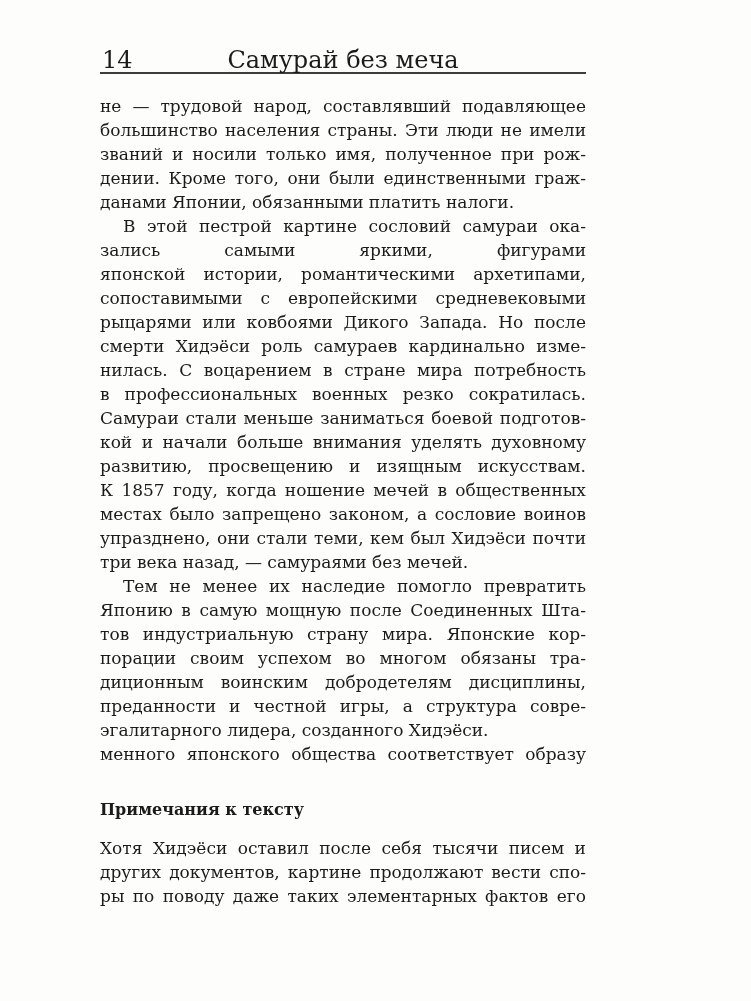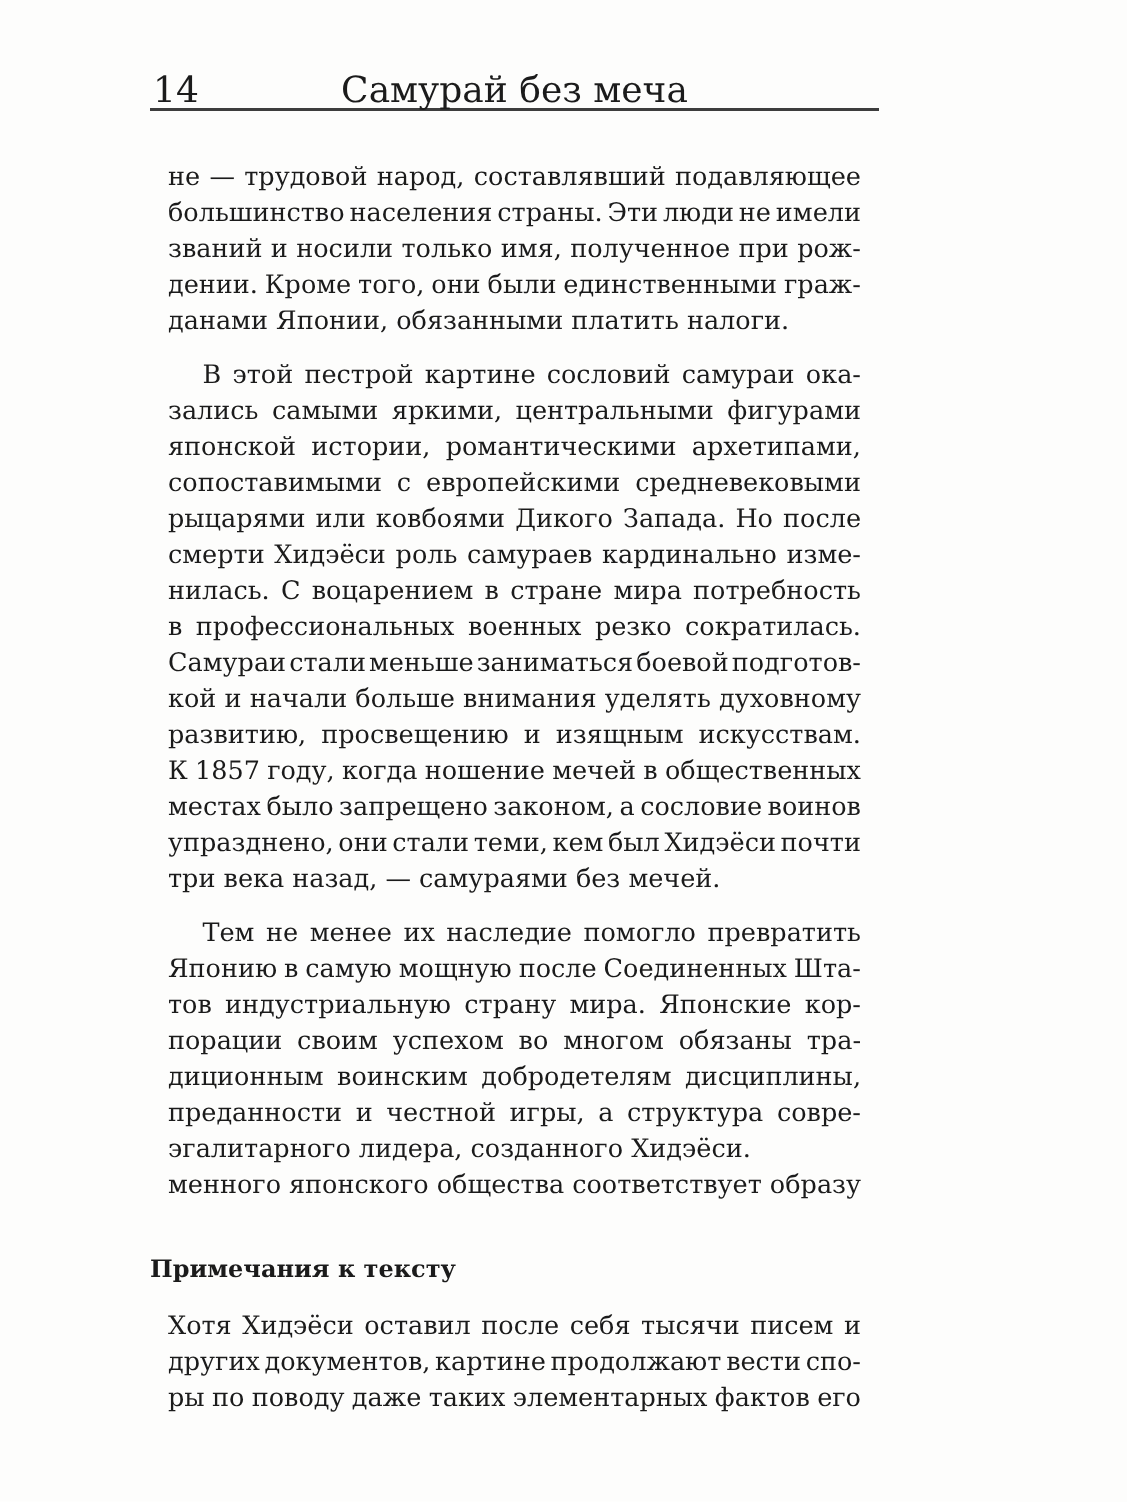--- a/index.html
+++ b/index.html
@@ -31,21 +31,21 @@
     position: absolute;
     left: 0; right: 0; top: 0;
     text-align: center;
   }
   .body-block {
     position: absolute;
     top: 94px; left: 100px; width: 486px;
     font-size: 17px;
     line-height: 24px;
   }
-  .paragraph { margin: 12px; }
+  .paragraph { margin: 0; }
   .line { height: 24px; white-space: nowrap; }
   .line.justify {
     display: flex;
     justify-content: space-between;
   }
   .line.indent { padding-left: 23px; }
   .section-heading {
     margin-top: 30px;
     margin-bottom: 12px;
     font-size: 16px;
@@ -110,21 +110,20 @@
           <span>пестрой</span>
           <span>картине</span>
           <span>сословий</span>
           <span>самураи</span>
           <span>ока-</span>
         </div>
         <div class="line justify">
           <span>зались</span>
           <span>самыми</span>
           <span>яркими,</span>
-          <span>центральными</span>
           <span>фигурами</span>
         </div>
         <div class="line justify">
           <span>японской</span>
           <span>истории,</span>
           <span>романтическими</span>
           <span>архетипами,</span>
         </div>
         <div class="line justify">
           <span>сопоставимыми</span>

